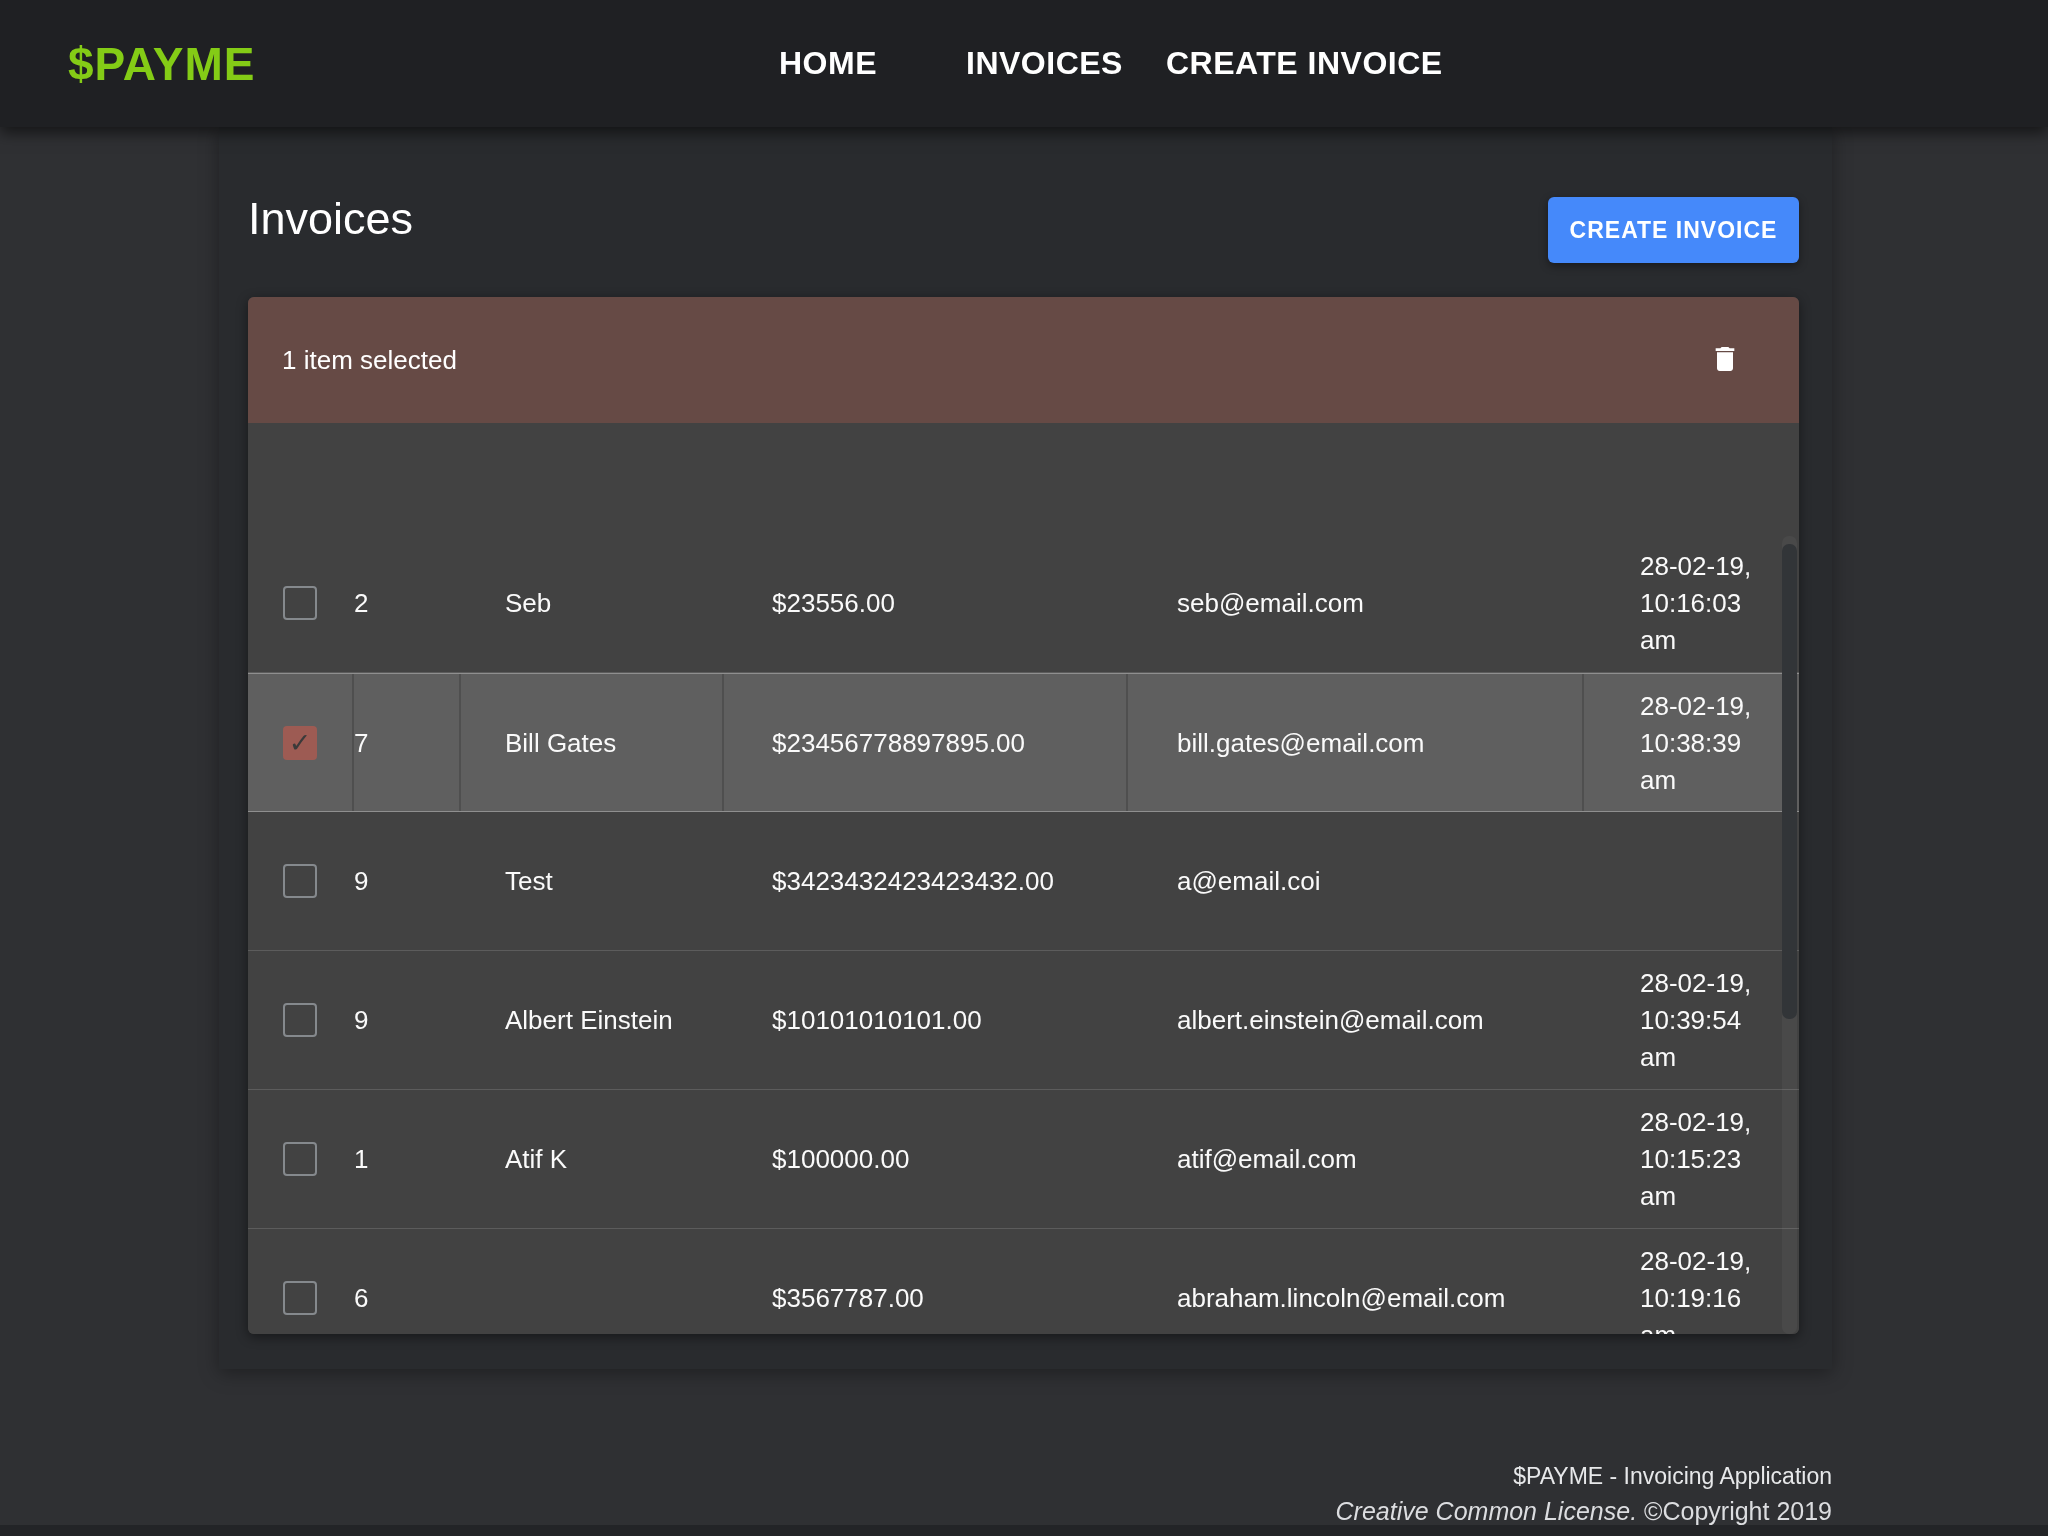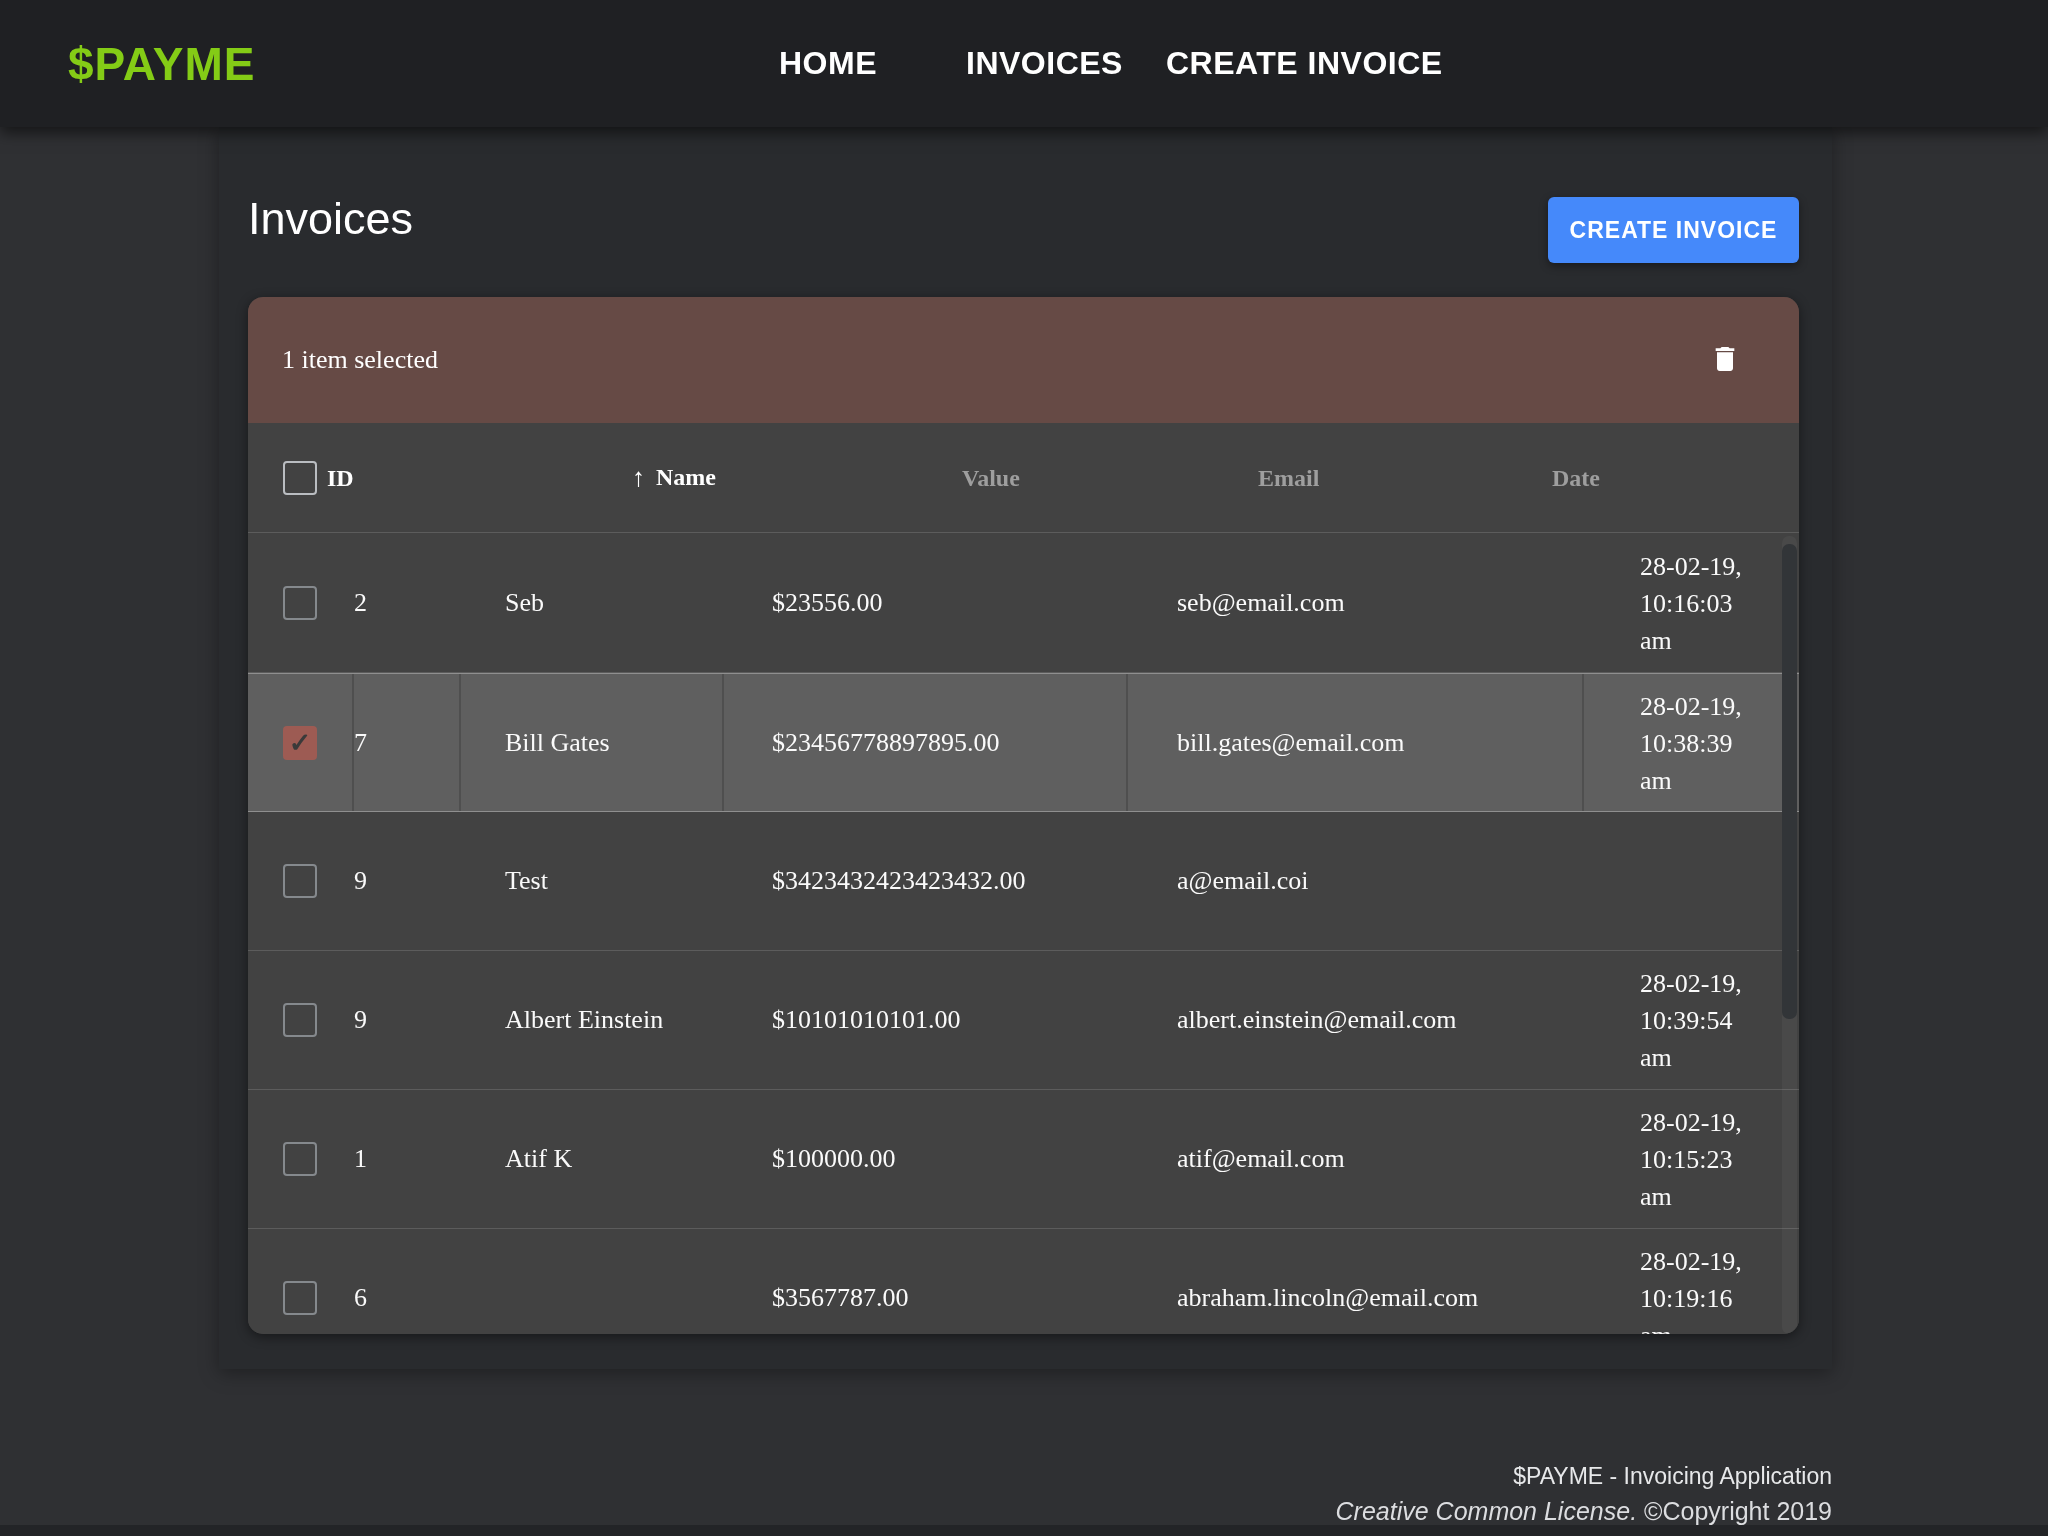--- a/index.html
+++ b/index.html
@@ -37,23 +37,22 @@
   .create-btn {
     position:absolute; left:1329px; top:70px; width:251px; height:66px;
     background:#4589fa; border:none; border-radius:6px;
     color:#ffffff; font-family:inherit; font-size:23px; font-weight:bold; letter-spacing:1px;
     display:flex; align-items:center; justify-content:center; cursor:pointer;
     box-shadow:0 3px 8px rgba(0,0,0,0.4);
   }
   
   .paper {
     position:absolute; left:29px; top:170px; width:1551px; height:1037px;
-    border-radius:15px; overflow:hidden; background:#424242;
+    border-radius:6px; overflow:hidden; background:#424242;
     box-shadow:0 3px 12px rgba(0,0,0,0.45);
-    font-family:Liberation Serif, serif;
   }
   .sel-banner {
     position:absolute; left:0; top:0; width:1551px; height:126px;
     background:#664a45; display:flex; align-items:center;
   }
   .sel-banner .sel-text { margin-left:34px; font-size:26px; color:#ffffff; }
   .trash-btn {
     position:absolute; right:44px; top:0; height:126px; width:60px;
     display:flex; align-items:center; justify-content:center;
     background:none; border:none; cursor:pointer;
@@ -140,31 +139,20 @@
       <span class="sel-text">1 item selected</span>
       <button class="trash-btn">
         <span>
           <svg width="32" height="36" viewBox="0 0 24 24" aria-hidden="true">
             <path fill="#ffffff" d="M6 19c0 1.1.9 2 2 2h8c1.1 0 2-.9 2-2V7H6v12zM19 4h-3.5l-1-1h-5l-1 1H5v2h14V4z"></path>
           </svg>
         </span>
       </button>
     </div>
 
-    <div class="thead">
-      <span class="checkbox"></span>
-      <span class="th white th-id">ID</span>
-      <span class="th white th-name">
-        <span class="sort-arrow">↑</span>
-        <span>Name</span>
-      </span>
-      <span class="th th-value">Value</span>
-      <span class="th th-email">Email</span>
-      <span class="th th-date">Date</span>
-    </div>
 
     <div class="tbody" id="tbody">
         <div class="row">
     <span class="cell cell-cb">
             <span class="checkbox"></span>
           </span>
     <span class="cell cell-id">2</span>
     <span class="cell cell-name">Seb</span>
     <span class="cell cell-value">$23556.00</span>
     <span class="cell cell-email">seb@email.com</span>

